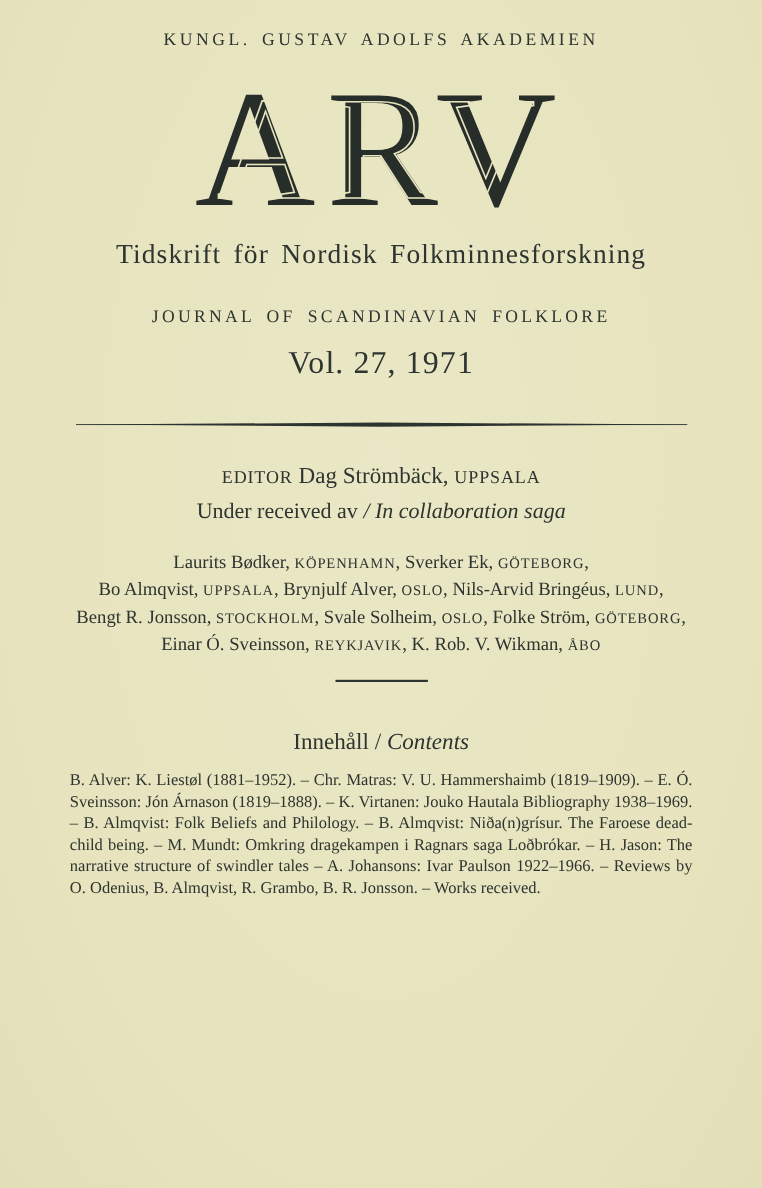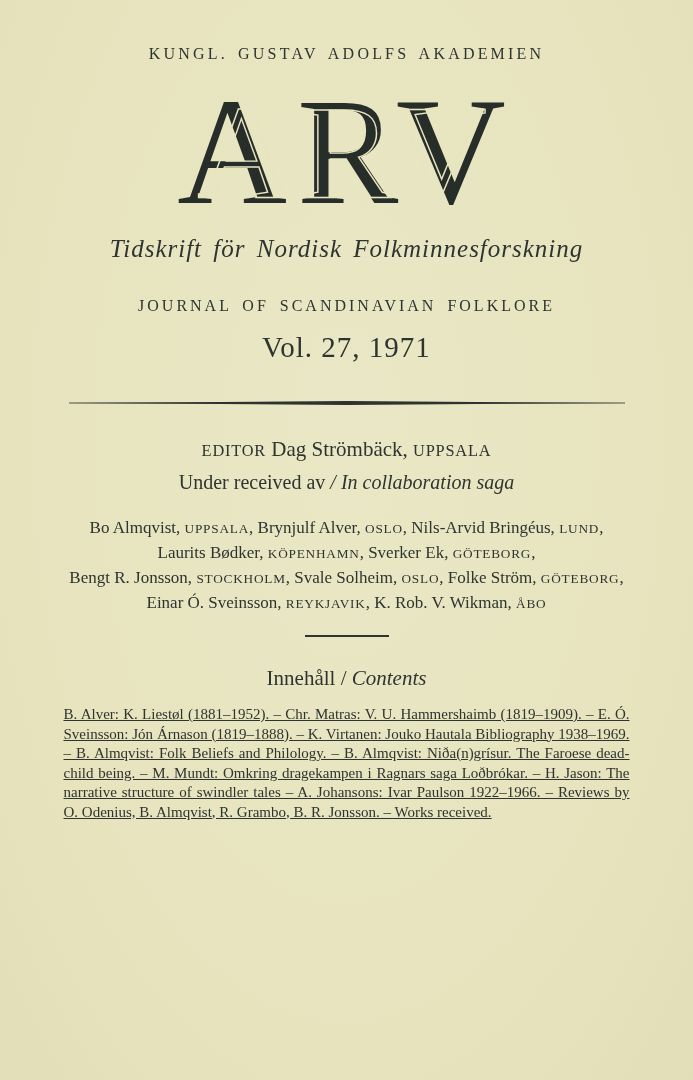--- a/index.html
+++ b/index.html
@@ -13,21 +13,21 @@
     height: 1080px;
     margin: 0 auto;
     background: #e7e4c0;
     background-image: radial-gradient(ellipse at 50% 40%, #eae7c6 0%, #e6e3bd 70%, #e1deb8 100%);
     color: #2e342f;
     font-family: "Liberation Serif", "DejaVu Serif", serif;
     text-align: center;
     overflow: hidden;
   }
   .academy {
-    padding-top: 45px;
+    padding-top: 28px;
     font-size: 16px;
     letter-spacing: 3.2px;
     word-spacing: 3px;
   }
   .arv-wrap {
     position: relative;
     display: inline-block;
     margin-top: 14px;
     line-height: 1;
   }
@@ -41,21 +41,20 @@
     position: absolute;
     inset: 0;
     color: transparent;
     -webkit-text-stroke: 1.6px #e7e4c0;
     transform: scale(0.88);
     transform-origin: 50% 52%;
     pointer-events: none;
   }
   .subtitle-sv {
     margin-top: 8px;
-    font-style: italic;
     font-size: 25px;
     letter-spacing: 1px;
     word-spacing: 4px;
   }
   .subtitle-en {
     margin-top: 34px;
     font-size: 16px;
     letter-spacing: 3px;
     word-spacing: 4px;
   }
@@ -88,30 +87,29 @@
   .it {
     font-style: italic;
   }
   .short-rule {
     width: 84px;
     height: 2px;
     background: #2e342f;
     margin: 19px auto 0 auto;
   }
   .contents-heading {
-    margin-top: 29px;
+    margin-top: 42px;
     font-size: 21px;
   }
   .contents-text {
     width: 566px;
     margin: 14px auto 0 auto;
     font-size: 15px;
     line-height: 19.5px;
     text-align: justify;
-    text-decoration: underline;
   }
   .publisher {
     position: absolute;
     top: 938px;
     left: 0;
     width: 100%;
     font-size: 17px;
     letter-spacing: 3.8px;
     word-spacing: 4px;
   }
@@ -139,22 +137,22 @@
   <svg class="swelled-rule" width="556" height="6" viewBox="0 0 556 6">
     <polygon points="0,3 278,1.1 556,3 278,4.9" fill="#2e342f"></polygon>
     <rect x="0" y="2.6" width="556" height="0.8" fill="#2e342f"></rect>
   </svg>
 
   <div class="editor-line"><span class="sc">EDITOR</span><span> Dag Strömbäck, </span><span class="sc">UPPSALA</span></div>
 
   <div class="collab-intro"><span>Under received av </span><span class="it">/ In collaboration saga</span></div>
 
   <div class="collab-lines">
+    <div><span>Laurits Bødker, </span><span class="sc">KÖPENHAMN</span><span>, Sverker Ek, </span><span class="sc">GÖTEBORG</span><span>,</span></div>
     <div><span>Bo Almqvist, </span><span class="sc">UPPSALA</span><span>, Brynjulf Alver, </span><span class="sc">OSLO</span><span>, Nils-Arvid Bringéus, </span><span class="sc">LUND</span><span>,</span></div>
-    <div><span>Laurits Bødker, </span><span class="sc">KÖPENHAMN</span><span>, Sverker Ek, </span><span class="sc">GÖTEBORG</span><span>,</span></div>
     <div><span>Bengt R. Jonsson, </span><span class="sc">STOCKHOLM</span><span>, Svale Solheim, </span><span class="sc">OSLO</span><span>, Folke Ström, </span><span class="sc">GÖTEBORG</span><span>,</span></div>
     <div><span>Einar Ó. Sveinsson, </span><span class="sc">REYKJAVIK</span><span>, K. Rob. V. Wikman, </span><span class="sc">ÅBO</span></div>
   </div>
 
   <div class="short-rule"></div>
 
   <div class="contents-heading"><span>Innehåll / </span><span class="it">Contents</span></div>
 
   <div class="contents-text">B. Alver: K. Liestøl (1881–1952). – Chr. Matras: V. U. Hammershaimb (1819–1909). – E. Ó. Sveinsson: Jón Árnason (1819–1888). – K. Virtanen: Jouko Hautala Bibliography 1938–1969. – B. Almqvist: Folk Beliefs and Philology. – B. Almqvist: Niða(n)grísur. The Faroese dead-child being. – M. Mundt: Omkring dragekampen i Ragnars saga Loðbrókar. – H. Jason: The narrative structure of swindler tales – A. Johansons: Ivar Paulson 1922–1966. – Reviews by O. Odenius, B. Almqvist, R. Grambo, B. R. Jonsson. – Works received.</div>
 

